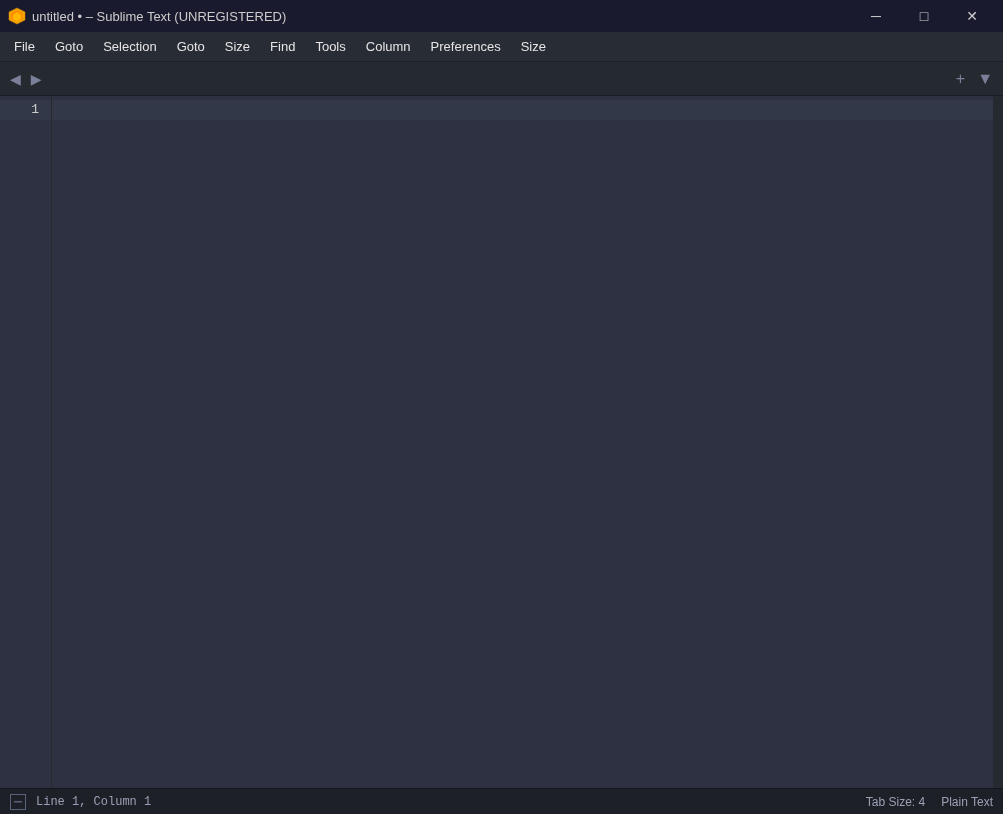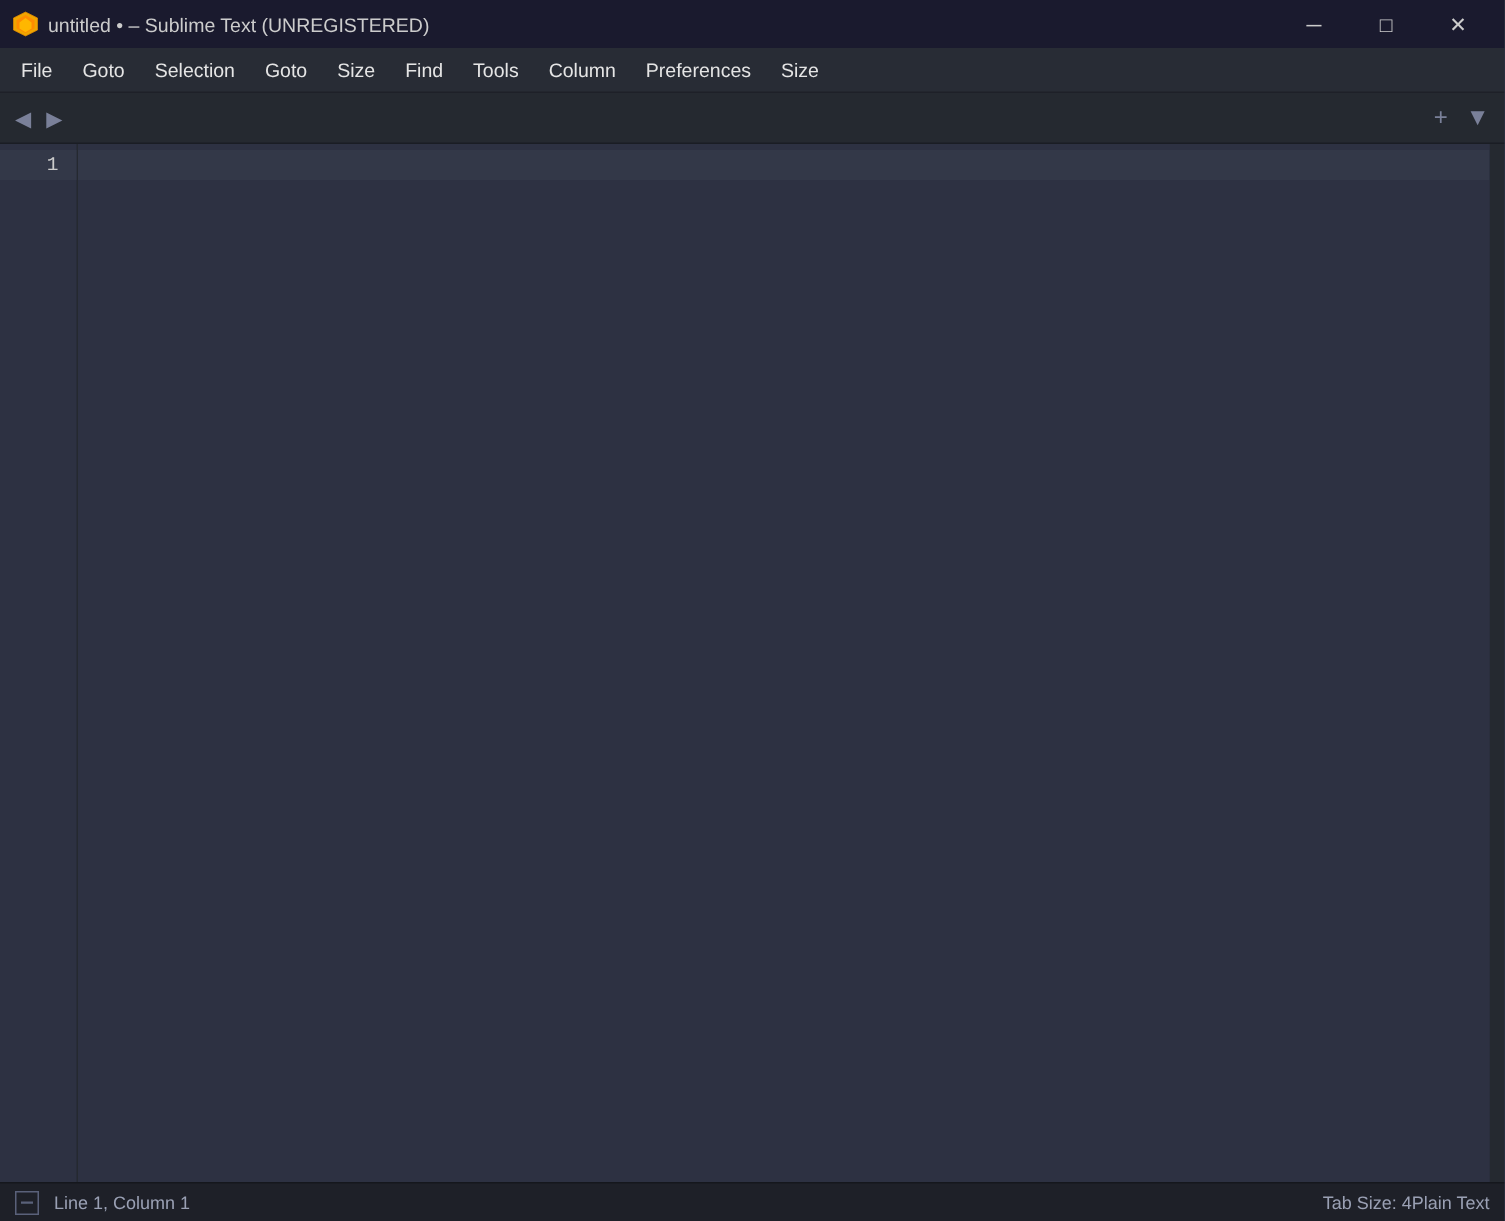--- a/index.html
+++ b/index.html
@@ -195,41 +195,42 @@
       justify-content: space-between;
       padding: 0 10px;
       flex-shrink: 0;
       border-top: 1px solid #15171d;
     }
 
     #status-left {
       display: flex;
       align-items: center;
       gap: 10px;
+      font-family: Liberation Mono, monospace;
     }
 
     #indent-icon-wrap {
       width: 16px;
       height: 16px;
       border: 1px solid #5a617a;
       display: flex;
       align-items: center;
       justify-content: center;
       flex-shrink: 0;
     }
 
     #status-position {
       color: #9aa0b4;
       font-size: 12px;
     }
 
     #status-right {
       display: flex;
       align-items: center;
-      gap: 0;
+      gap: 16px;
     }
 
     .status-item {
       color: #9aa0b4;
       font-size: 12px;
       cursor: pointer;
     }
   </style>
 </head>
 <body>

